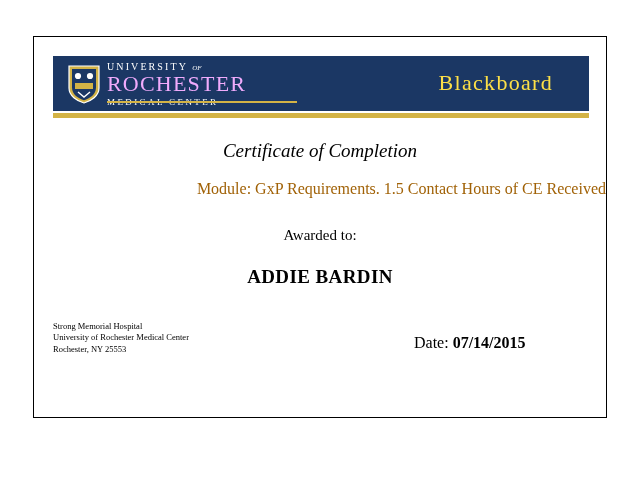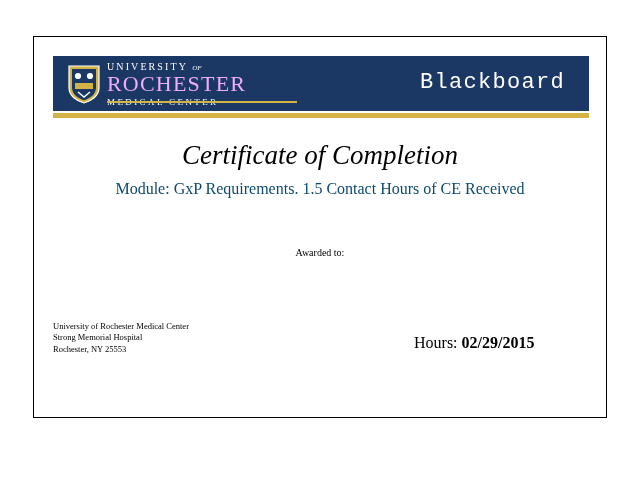--- a/index.html
+++ b/index.html
@@ -118,59 +118,59 @@
     left: 40px;
     top: 40px;
     width: 190px;
     height: 2px;
     background: #d3b346;
   }
 
   
   .blackboard-mark {
     position: absolute;
-    right: 24px;
+    right: 36px;
     top: 14px;
-    color: #ffffff;
-    font-family: Liberation Mono, monospace;
+    color: #fde047;
+    font-family: Liberation Serif, serif;
     font-size: 22px;
     letter-spacing: 1.3px;
     white-space: nowrap;
   }
 
   
   .cert-title {
     position: absolute;
     left: 0;
     top: 103px;
     width: 100%;
     text-align: center;
     font-family: "Liberation Serif", serif;
     font-style: italic;
-    font-size: 27px;
+    font-size: 19px;
     color: #000000;
   }
   .cert-module {
     position: absolute;
     left: 0;
     top: 143px;
     width: 100%;
+    text-align: right;
+    font-family: "Liberation Serif", serif;
+    font-size: 16px;
+    color: #a16207;
+  }
+  .awarded-label {
+    position: absolute;
+    left: 0;
+    top: 190px;
+    width: 100%;
     text-align: center;
     font-family: "Liberation Serif", serif;
-    font-size: 16px;
-    color: #0c4a6e;
-  }
-  .awarded-label {
-    position: absolute;
-    left: 0;
-    top: 210px;
-    width: 100%;
-    text-align: center;
-    font-family: "Liberation Serif", serif;
-    font-size: 10px;
+    font-size: 15px;
     color: #000000;
   }
   .recipient-name {
     position: absolute;
     left: 0;
     top: 229px;
     width: 100%;
     text-align: center;
     font-family: "Liberation Serif", serif;
     font-size: 19px;
@@ -234,26 +234,27 @@
     </div>
 
     <div class="gold-rule"></div>
 
     <div class="cert-title">Certificate of Completion</div>
 
     <div class="cert-module">Module: GxP Requirements. 1.5 Contact Hours of CE Received</div>
 
     <div class="awarded-label">Awarded to:</div>
 
+    <div class="recipient-name">ADDIE BARDIN</div>
 
     <div class="address-block">
+      <div>Strong Memorial Hospital</div>
       <div>University of Rochester Medical Center</div>
-      <div>Strong Memorial Hospital</div>
       <div>Rochester, NY 25553</div>
     </div>
 
     <div class="date-line">
-      <span>Hours:</span>
-      <span class="date-value">02/29/2015</span>
+      <span>Date:</span>
+      <span class="date-value">07/14/2015</span>
     </div>
 
   </div>
 </div>
 
 </body></html>

